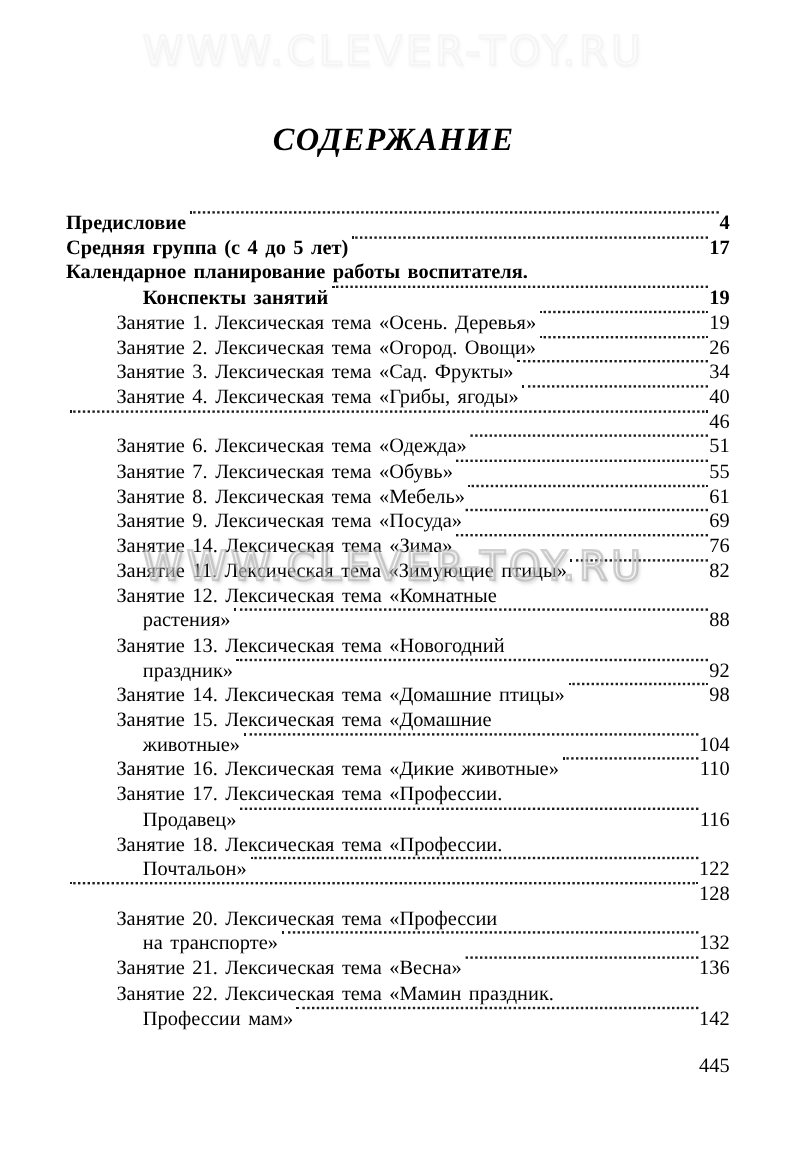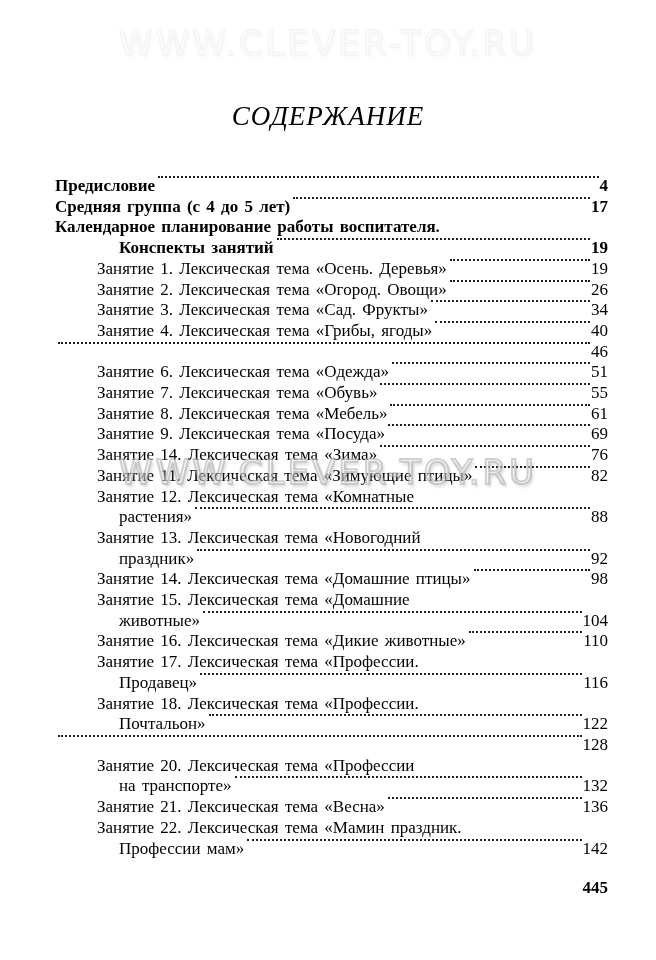--- a/index.html
+++ b/index.html
@@ -5,21 +5,21 @@
   html,body { margin:0; padding:0; background:#ffffff; }
   .page {
     position:relative; width:656px; height:960px;
     background:#ffffff; color:#000;
     font-family:"Liberation Serif", serif;
     overflow:hidden;
   }
   .title {
     position:absolute; top:83px; left:0; width:100%;
     text-align:center;
-    font-size:27px; font-weight:normal; font-style:italic;
+    font-size:27px; font-weight:bold; font-style:italic;
     letter-spacing:1px;
   }
   .toc {
     position:absolute; top:176px; left:55px; width:553px;
     font-size:17px; line-height:20.7px;
   }
   .toc-line {
     display:flex; align-items:flex-start;
     white-space:nowrap; word-spacing:2px;
   }
@@ -27,21 +27,21 @@
   .toc-line.ind1 .txt { padding-left:42px; }
   .toc-line.ind2 .txt { padding-left:64px; }
   .dots {
     flex:1 1 auto; min-width:10px;
     border-bottom:2px dotted #1d1d1d;
     margin:0 1px 3px 3px;
   }
   .pagenum { text-align:right; }
   .folio {
     position:absolute; top:878px; left:55px; width:553px;
-    text-align:right; font-size:17px;font-weight:bold;
+    text-align:right; font-size:17px;
   }
   .watermark {
     position:absolute; left:0; width:100%;
     text-align:center; pointer-events:none;
     font-family:"DejaVu Sans", sans-serif; font-weight:normal;
     font-size:34px; letter-spacing:3px; line-height:1;
     color:rgba(255,255,255,0.35);
     -webkit-text-stroke:2px rgba(170,170,170,0.55);
     text-shadow:2px 3px 3px rgba(130,130,130,0.30);
   }

